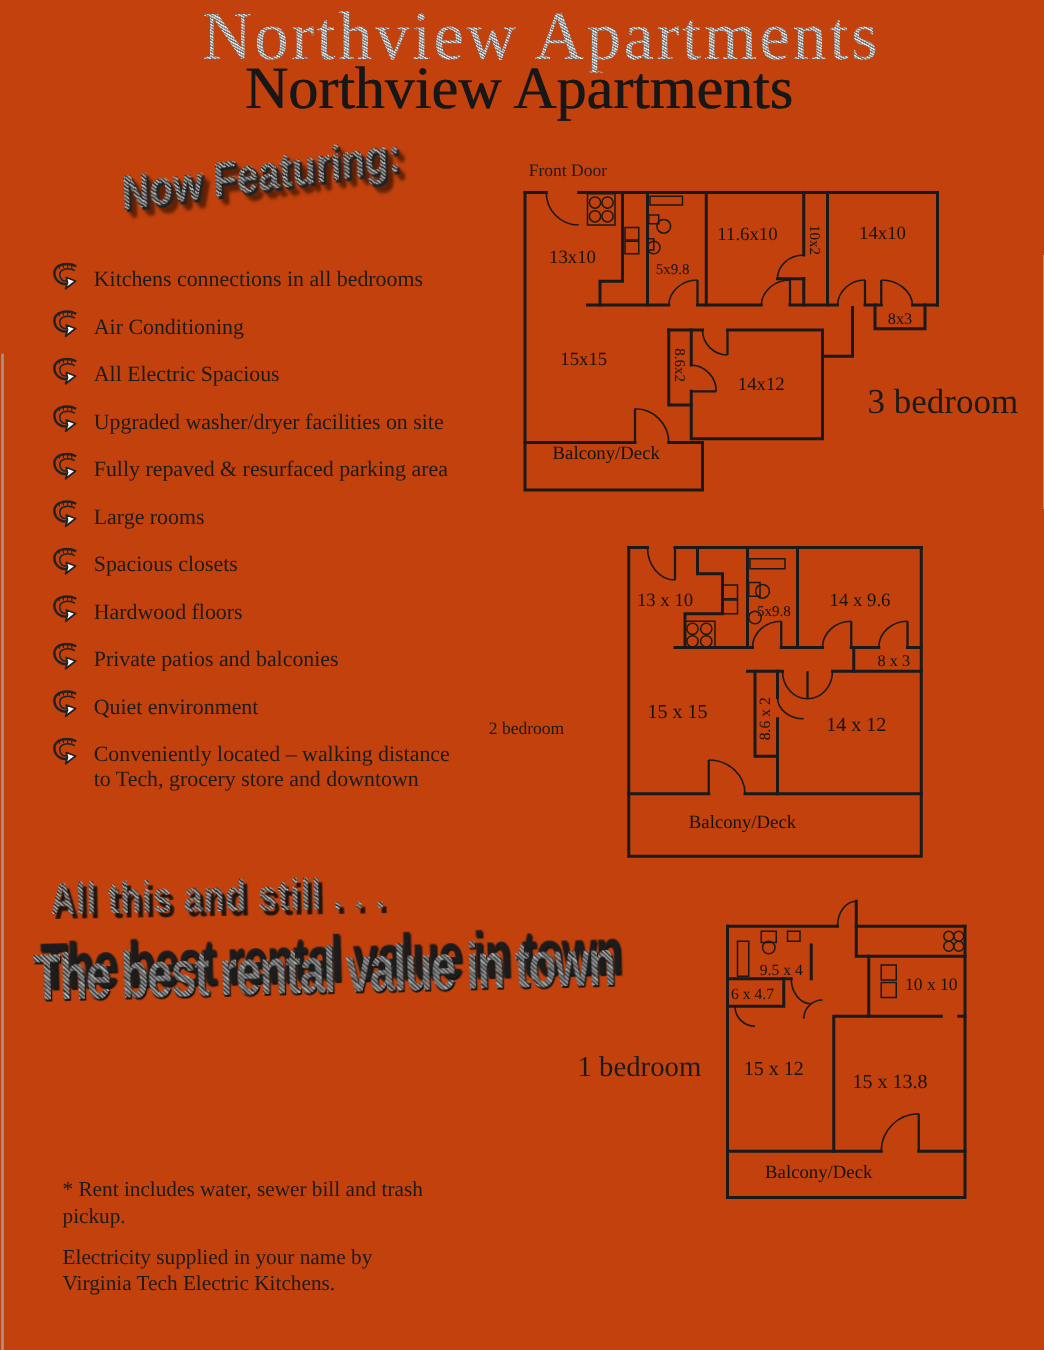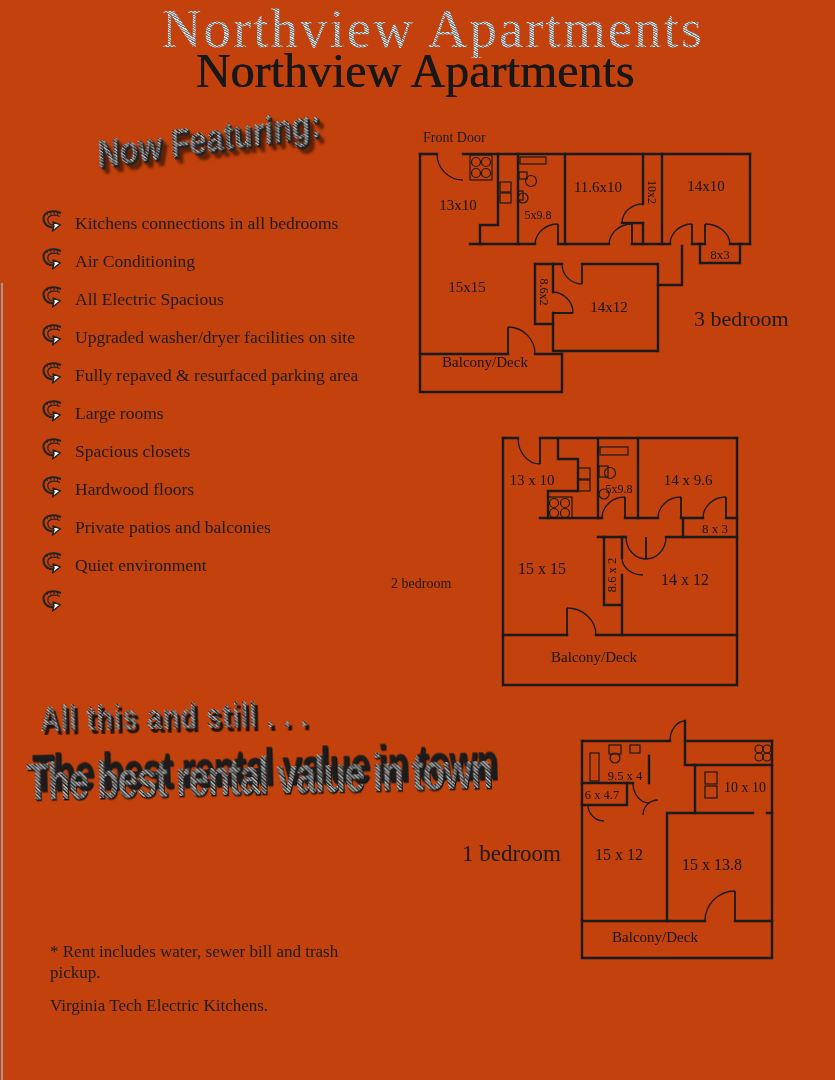--- a/index.html
+++ b/index.html
@@ -51,21 +51,21 @@
     transform:rotate(-1.5deg) scaleY(1.45);transform-origin:left top;
     filter:drop-shadow(6px -6px 0 #1c1c1c) drop-shadow(1px 1px 0 #111);
   }
   
   .features{left:40px;top:210px;width:340px;list-style:none;margin:0;padding:0;}
   .features li{display:flex;align-items:flex-start;gap:9px;margin-bottom:14px;min-height:24px;}
   .features .txt{font-size:17.5px;line-height:1.15;padding-top:3px;color:#1c1c1c;}
   .features .sub{margin-left:40px;}
   .bullet{flex:0 0 26px;width:26px;height:24px;}
   
-  .plan-label{font-size:22px;color:#1b1b1b;white-space:nowrap;}
+  .plan-label{font-size:28px;color:#1b1b1b;white-space:nowrap;}
   .front-door{left:423px;top:130px;font-size:14px;}
   .lab-3bed{left:694px;top:306px;}
   .lab-2bed{left:391px;top:576px;font-size:14px;}
   .lab-1bed{left:462px;top:841px;font-size:23px;}
   .plan3{left:405px;top:128px;}
   .plan2{left:495px;top:435px;}
   .plan1{left:575px;top:708px;}
   svg .wall{fill:none;stroke:#1a1a1a;stroke-width:2.4;stroke-linecap:square;}
   svg .leaf{fill:none;stroke:#1a1a1a;stroke-width:1.8;}
   svg .arc{fill:none;stroke:#1a1a1a;stroke-width:1.3;}
@@ -160,20 +160,24 @@
     <li>
       <svg class="bullet" viewBox="0 0 26 24">
           <use href="#swoosh"></use>
         </svg>
       <span class="txt">Quiet environment</span>
     </li>
     <li>
       <svg class="bullet" viewBox="0 0 26 24">
           <use href="#swoosh"></use>
         </svg>
+      <span class="txt">
+        <span>Conveniently located – walking distance</span><br>
+        <span>to Tech, grocery store and downtown</span>
+      </span>
     </li>
   </ul>
 
   <div class="abs front-door">Front Door</div>
 
   <svg class="abs plan3" width="380" height="270" viewBox="0 0 380 270">
     <g>
       <path class="wall" d="M15,26 H32 M58,26 H345"></path>
       <path class="wall" d="M15,26 V264 H157 V226"></path>
       <path class="wall" d="M345,26 V116"></path>
@@ -337,16 +341,17 @@
       <text class="room-txt" x="80" y="234" font-size="15" text-anchor="middle">Balcony/Deck</text>
     </g>
   </svg>
   <div class="abs plan-label lab-1bed">1 bedroom</div>
 
   <div class="abs note note-rent">
     <div>* Rent includes water, sewer bill and trash</div>
     <div>pickup.</div>
   </div>
   <div class="abs note note-elec">
+    <div>Electricity supplied in your name by</div>
     <div>Virginia Tech Electric Kitchens.</div>
   </div>
 
 </div>
 
 </body></html>

